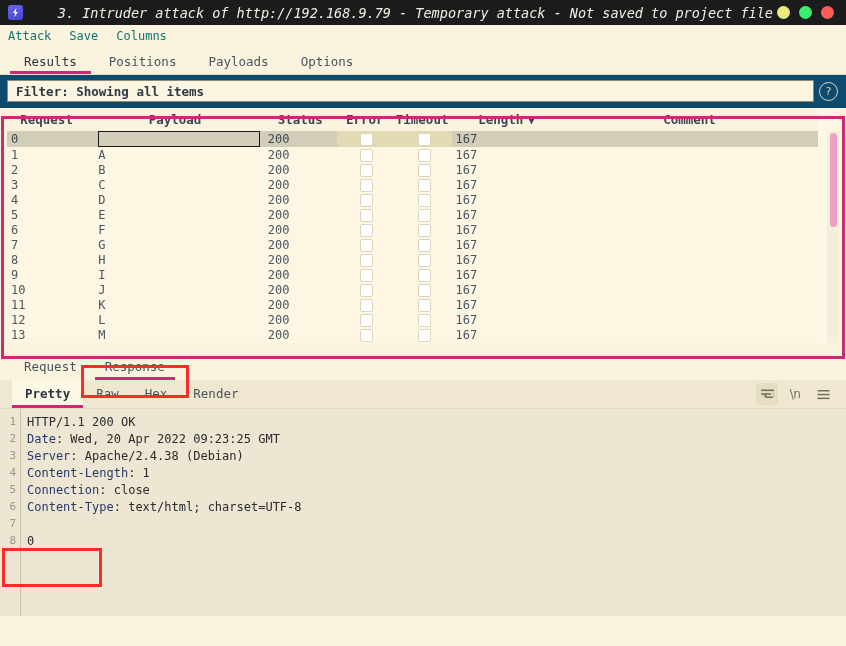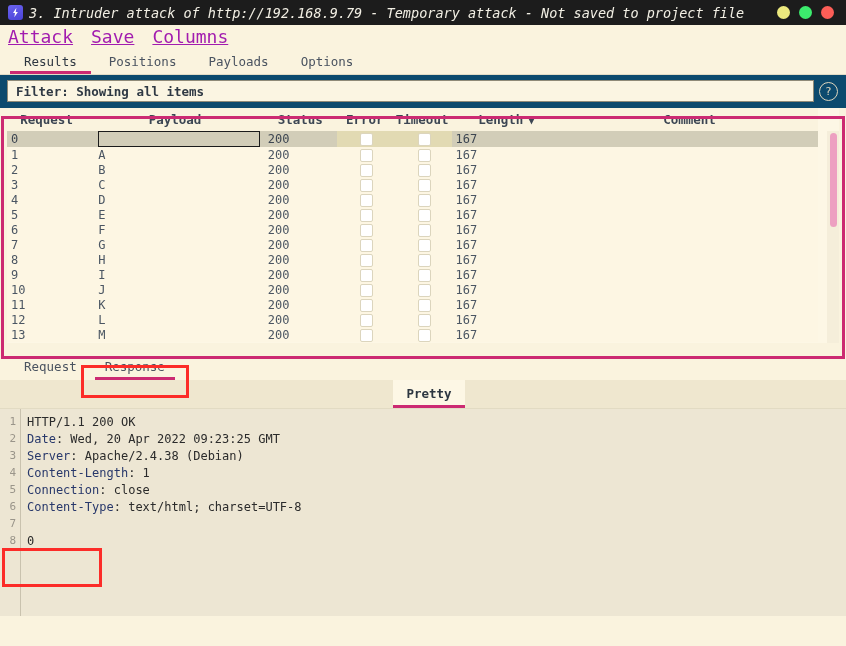--- a/index.html
+++ b/index.html
@@ -36,21 +36,21 @@
     background: linear-gradient(160deg,#6b63ef 0%, #4a43d8 100%);
     display: flex;
     align-items: center;
     justify-content: center;
     flex: 0 0 auto;
     margin-right: 6px;
   }
   .app-icon svg { display:block; }
   .titlebar-text {
     flex: 1 1 auto;
-    text-align: left;
+    text-align: right;
     color: #f2efe4;
     font-family: "DejaVu Sans Mono", monospace;
     font-style: italic;
     font-size: 13.5px;
     letter-spacing: 0px;
     white-space: nowrap;
     overflow: hidden;
     padding-right: 4px;
   }
   .wincontrols {
@@ -70,24 +70,23 @@
   .menubar {
     height: 22px;
     background: #faf3de;
     display: flex;
     align-items: center;
     padding-left: 8px;
     gap: 18px;
   }
   .menu-item {
     font-family: "DejaVu Sans Mono", monospace;
-    font-size: 18px;
-    color: #a21caf;
+    font-size: 12px;
+    color: #0f766e;
     cursor: default;
-    text-decoration: underline;
   }
 
   
   .tabstrip {
     height: 27px;
     background: #faf3de;
     display: flex;
     align-items: flex-end;
     padding-left: 8px;
     border-bottom: 1px solid #e2dcc6;
@@ -259,21 +258,20 @@
 
   
   .sub-tabstrip {
     height: 28px;
     background: #efe7cf;
     display: flex;
     align-items: center;
     padding-left: 12px;
     position: relative;
     border-bottom: 1px solid #e2dbc3;
-    flex-direction: column;
   }
   .sub-tab {
     font-family: "DejaVu Sans Mono", monospace;
     font-size: 12.5px;
     color: #4a5360;
     padding: 0 13px;
     height: 28px;
     line-height: 28px;
     position: relative;
     cursor: default;

